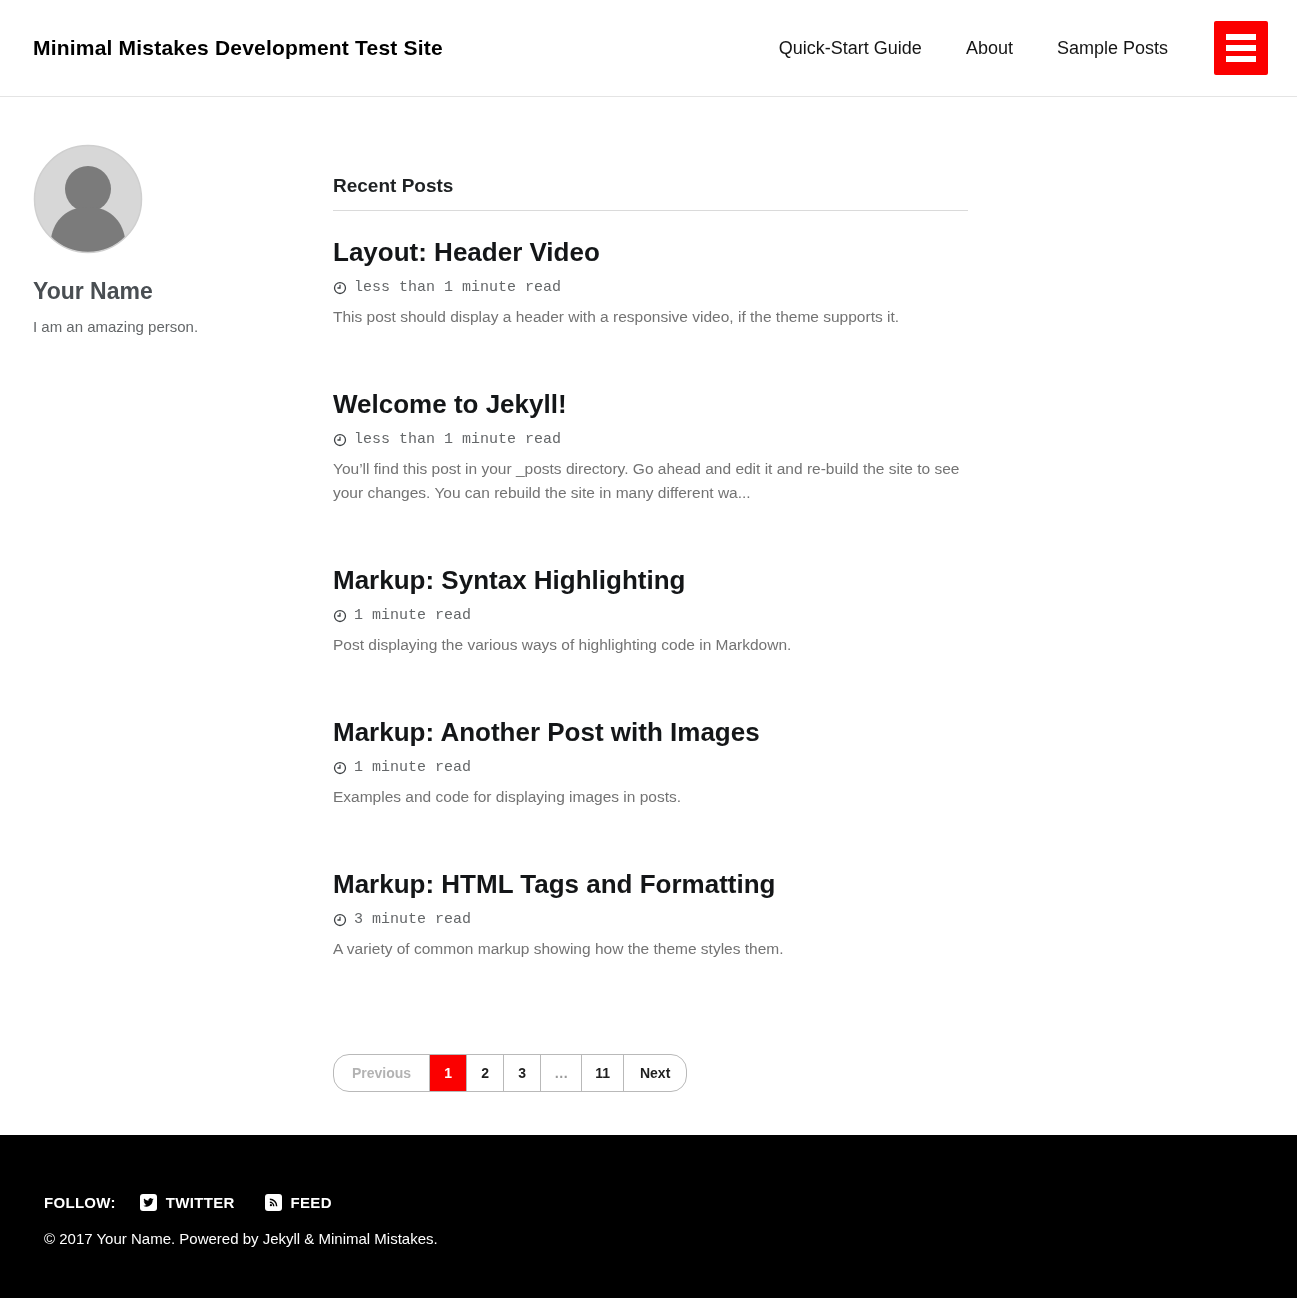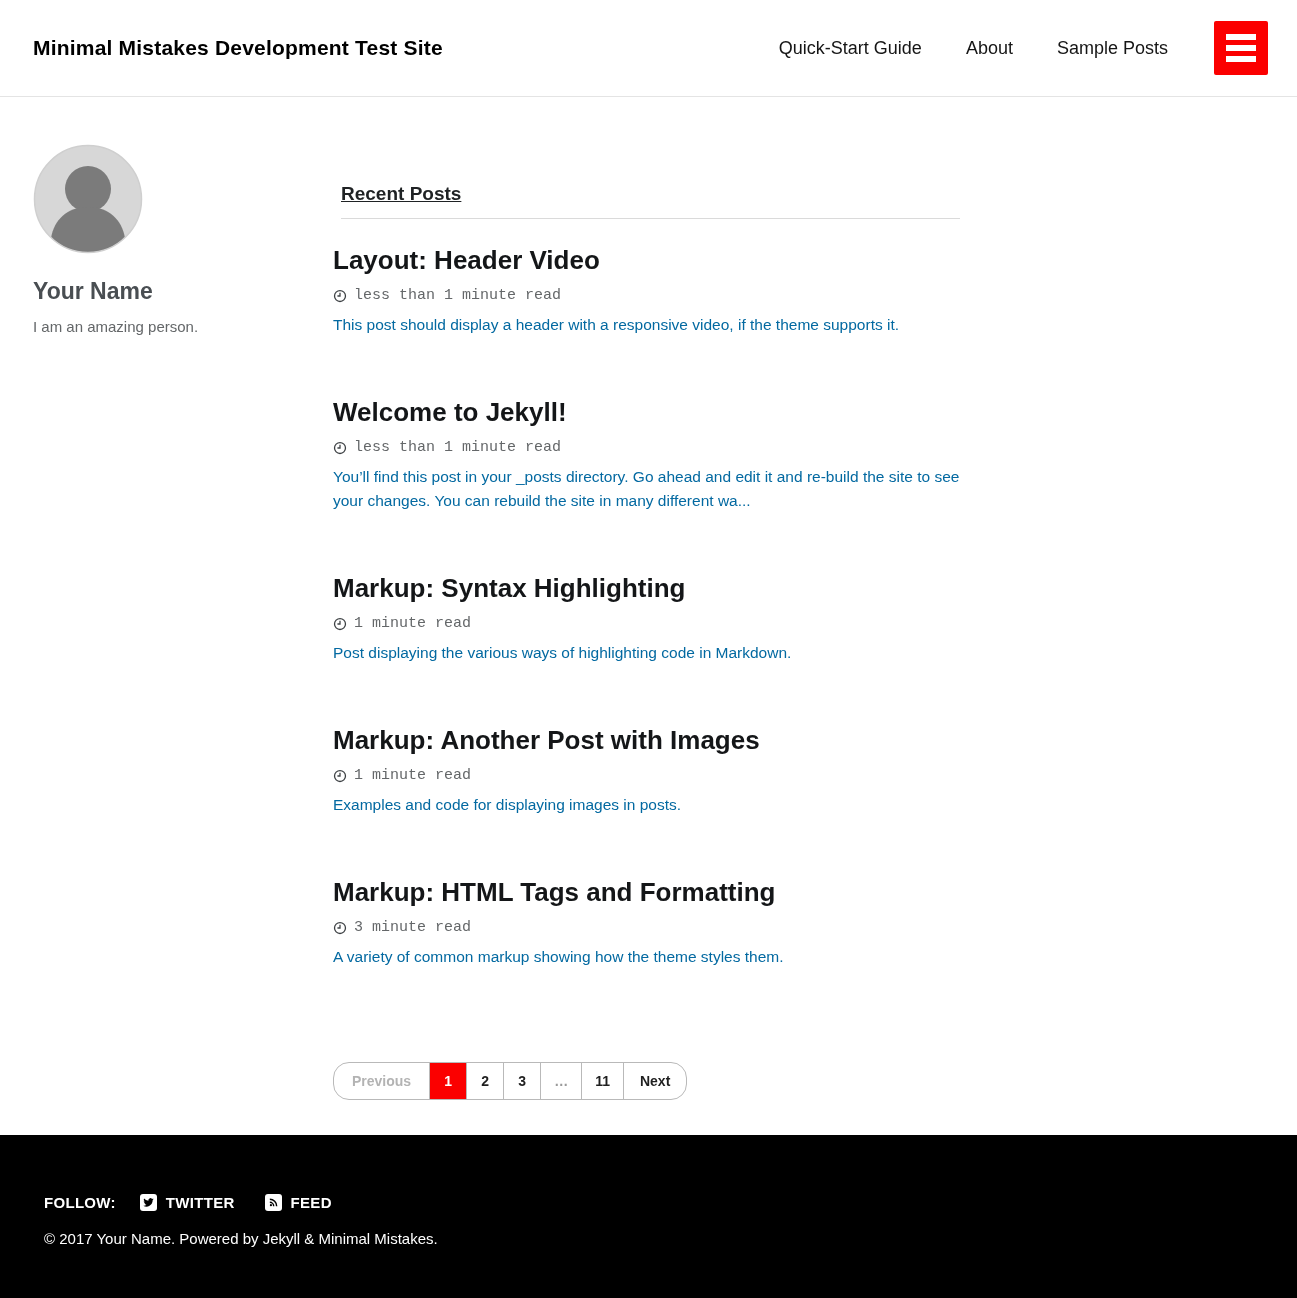--- a/index.html
+++ b/index.html
@@ -34,26 +34,26 @@
   .author-bio { font-size:15px; color:#646769; margin-top:13px; }
   .author-links { margin-top:27px; }
   .author-link { display:flex; align-items:center; gap:10px; font-size:15px; color:#646769; margin-bottom:18px; cursor:pointer; }
   .pin-icon { color:#3d4144; display:flex; width:17px; justify-content:center; }
   .twitter-badge {
     width:17px; height:17px; border-radius:3px; background:var(--twitter-blue,#55acee);
     display:flex; align-items:center; justify-content:center; color:#fff;
   }
 
   .main { margin-left:333px; width:635px; padding-top:78px; }
-  .archive-heading { font-size:19px; font-weight:bold; color:#1f2224; margin:8px; padding-bottom:13px; border-bottom:1px solid #dadada;text-decoration:underline; }
+  .archive-heading { font-size:19px; font-weight:bold; color:#1f2224; margin:0; padding-bottom:13px; border-bottom:1px solid #dadada; }
   .archive-item { margin-top:24px; margin-bottom:58px; }
   .post-title { font-size:26px; font-weight:bold; color:#141618; line-height:34px; margin:0; cursor:pointer; }
   .post-meta { margin-top:8px; font-size:15px; color:#646769; display:flex; align-items:center; gap:7px; line-height:21px;font-family:Liberation Mono, monospace; }
   .clock-icon { display:flex; color:#3d4144; }
-  .post-excerpt { margin-top:7px; font-size:15.5px; color:#0369a1; line-height:24px; }
+  .post-excerpt { margin-top:7px; font-size:15.5px; color:#737373; line-height:24px; }
 
   
   .pagination {
     margin-top:35px; display:inline-flex; overflow:hidden;
     border:1px solid #b9b9b9; border-radius:16px;
     font-size:14px; font-weight:bold; background:#fff;
   }
   .page-item {
     min-width:37px; height:36px; padding:0 13px; box-sizing:border-box;
     display:flex; align-items:center; justify-content:center;

